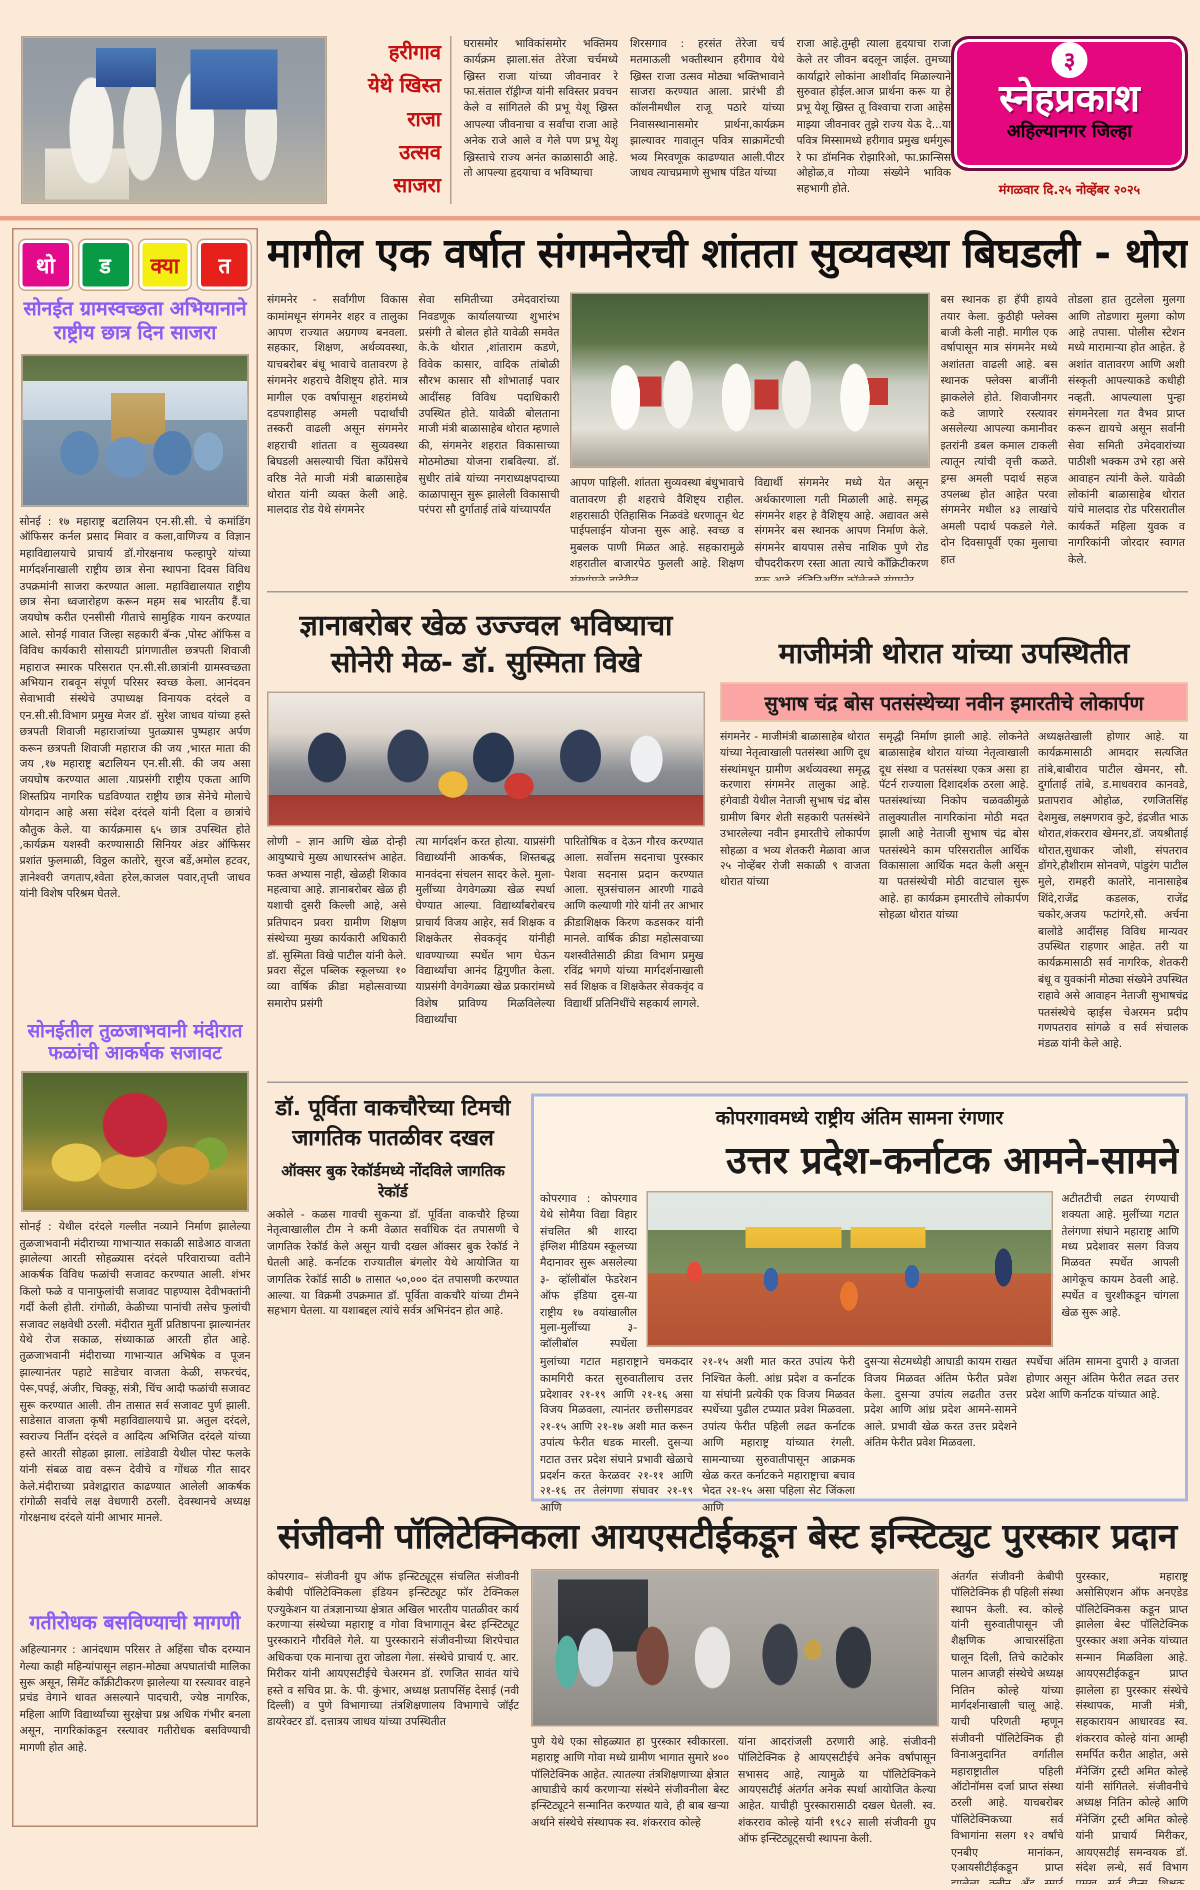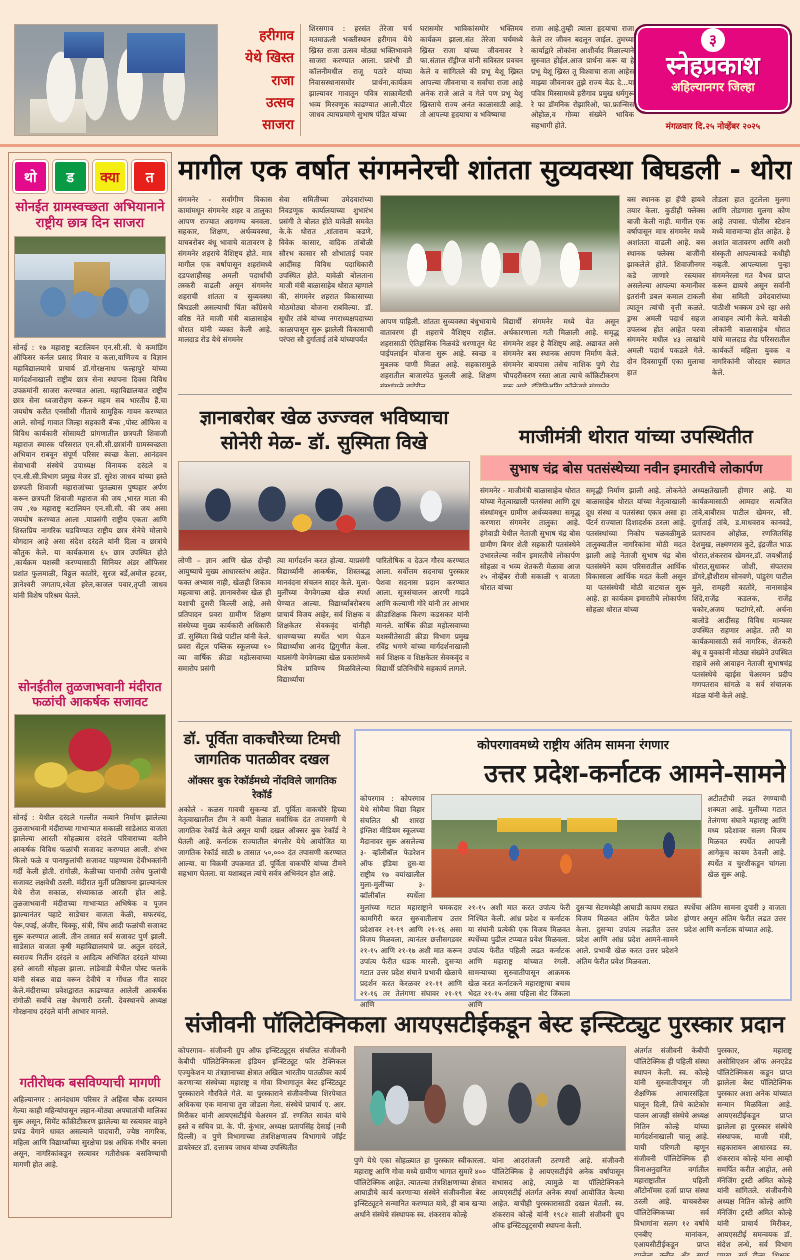--- a/index.html
+++ b/index.html
@@ -27,33 +27,33 @@
     display:flex;gap:8px;border-left:1px solid #b9a089;padding-left:8px;}
   .top-cols .tc{width:103px;height:112px;}
   .masthead{position:absolute;left:626px;top:0;width:158px;height:118px;text-align:center;}
   .mast-box{position:relative;margin-top:4px;background:#e5077e;border:2px solid #6e0d3f;
     border-radius:12px;height:86px;box-shadow:0 0 0 2px #fff inset;}
   .mast-circle{position:absolute;left:50%;top:2px;transform:translateX(-50%);
     width:24px;height:24px;border-radius:50%;background:#fff;color:#c4066b;
     font-weight:bold;font-size:15px;line-height:24px;}
   .mast-title{margin-top:26px;color:#fff;font-weight:bold;font-size:25px;line-height:1.1;
     text-shadow:1px 1px 0 #8e0a52;}
-  .mast-sub{color:#fef9c3;font-weight:bold;font-size:12px;line-height:1.3;}
+  .mast-sub{color:#000000;font-weight:bold;font-size:12px;line-height:1.3;}
   .mast-date{margin-top:6px;font-size:8.5px;font-weight:bold;color:#b50f0f;}
   .top-rule{position:absolute;left:0;top:144px;width:800px;height:3px;background:#eda184;}
   
   .sidebar{position:absolute;left:8px;top:152px;width:164px;height:1066px;
     border:1px solid #b5876b;padding:5px 4px;box-sizing:border-box;}
   .logo-row{display:flex;gap:5px;justify-content:center;margin:2px 0 6px 0;}
   .tile{width:33px;height:29px;border:2px solid #ffffff;border-radius:4px;
     box-shadow:0 0 0 1px #caa58c;display:flex;align-items:center;justify-content:center;
     font-weight:bold;font-size:14px;}
   .t1{background:#e40a8c;color:#fff;} .t2{background:#089a44;color:#fff;}
   .t3{background:#f5ee12;color:#d01818;} .t4{background:#e8201c;color:#fff;}
-  .sb-head{margin:4px 0;font-size:13px;font-weight:bold;text-align:center;line-height:1.25;color:#be185d;}
+  .sb-head{margin:4px 0;font-size:13px;font-weight:bold;text-align:center;line-height:1.25;color:#8b5cf6;}
   .sb-head.small{font-size:12.5px;}
   .ncc{width:150px;height:100px;margin:2px auto 5px auto;
     background:
       radial-gradient(closest-side,#5d87b5,#5d87b5 96%,transparent) 20% 72%/26px 30px no-repeat,
       radial-gradient(closest-side,#6f94bd,#6f94bd 96%,transparent) 45% 76%/28px 28px no-repeat,
       radial-gradient(closest-side,#557fae,#557fae 96%,transparent) 70% 72%/26px 30px no-repeat,
       radial-gradient(closest-side,#86a8c9,#86a8c9 96%,transparent) 88% 70%/20px 26px no-repeat,
       linear-gradient(#c8a96a,#b6934f) 52% 38%/36px 34px no-repeat,
       linear-gradient(#d9e2ea,#c4d2de) 50% 24%/100% 26px no-repeat,
       linear-gradient(#5d7045,#6f8150) 50% 0/100% 26px no-repeat,
@@ -167,22 +167,22 @@
   <div class="top-strip">
     <div class="photo church"></div>
     <div class="top-title">
       <div>हरीगाव</div>
       <div>येथे खिस्त</div>
       <div>राजा</div>
       <div>उत्सव</div>
       <div>साजरा</div>
     </div>
     <div class="top-cols">
+      <div class="tc bt">घरासमोर भाविकांसमोर भक्तिमय कार्यक्रम झाला.संत तेरेजा चर्चमध्ये ख्रिस्त राजा यांच्या जीवनावर रे फा.संताल रॉड्रीग्ज यांनी सविस्तर प्रवचन केले व सांगितले की प्रभू येशू ख्रिस्त आपल्या जीवनाचा व सर्वांचा राजा आहे अनेक राजे आले व गेले पण प्रभू येशू ख्रिस्ताचे राज्य अनंत काळासाठी आहे. तो आपल्या हृदयाचा व भविष्याचा</div>
       <div class="tc bt">शिरसगाव : हरसंत तेरेजा चर्च मतमाऊली भक्तीस्थान हरीगाव येथे ख्रिस्त राजा उत्सव मोठ्या भक्तिभावाने साजरा करण्यात आला. प्रारंभी डी कॉलनीमधील राजू पठारे यांच्या निवासस्थानासमोर प्रार्थना,कार्यक्रम झाल्यावर गावातून पवित्र साक्रामेंटची भव्य मिरवणूक काढण्यात आली.पीटर जाधव त्याचप्रमाणे सुभाष पंडित यांच्या</div>
-      <div class="tc bt">घरासमोर भाविकांसमोर भक्तिमय कार्यक्रम झाला.संत तेरेजा चर्चमध्ये ख्रिस्त राजा यांच्या जीवनावर रे फा.संताल रॉड्रीग्ज यांनी सविस्तर प्रवचन केले व सांगितले की प्रभू येशू ख्रिस्त आपल्या जीवनाचा व सर्वांचा राजा आहे अनेक राजे आले व गेले पण प्रभू येशू ख्रिस्ताचे राज्य अनंत काळासाठी आहे. तो आपल्या हृदयाचा व भविष्याचा</div>
       <div class="tc bt">राजा आहे.तुम्ही त्याला हृदयाचा राजा केले तर जीवन बदलून जाईल. तुमच्या कार्याद्वारे लोकांना आशीर्वाद मिळाल्याने सुरुवात होईल.आज प्रार्थना करू या हे प्रभू येशू ख्रिस्त तू विश्वाचा राजा आहेस माझ्या जीवनावर तुझे राज्य येऊ दे...या पवित्र मिस्सामध्ये हरीगाव प्रमुख धर्मगुरू रे फा डॉमनिक रोझारिओ, फा.फ्रान्सिस ओहोळ,व गोव्या संख्येने भाविक सहभागी होते.</div>
     </div>
     <div class="masthead">
       <div class="mast-box">
         <div class="mast-circle">३</div>
         <div class="mast-title">स्नेहप्रकाश</div>
         <div class="mast-sub">अहिल्यानगर जिल्हा</div>
       </div>
       <div class="mast-date">मंगळवार दि.२५ नोव्हेंबर २०२५</div>
     </div>

